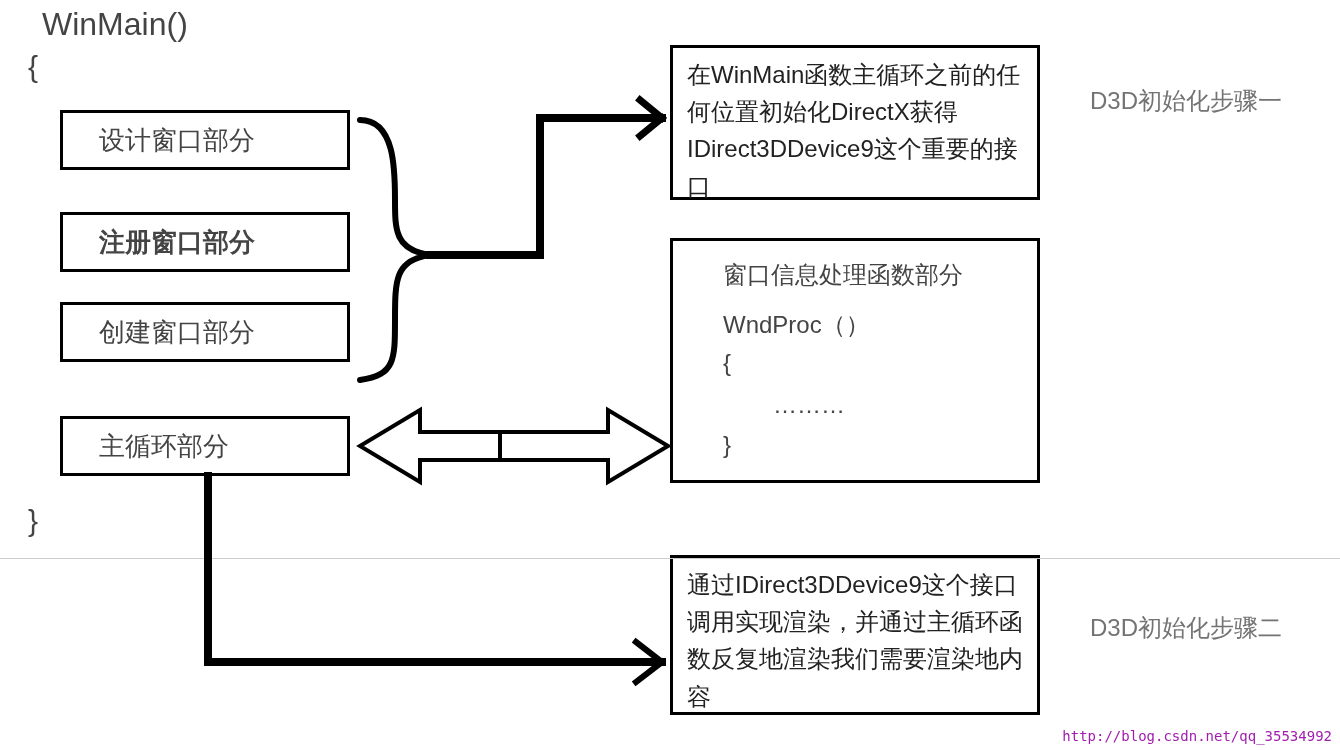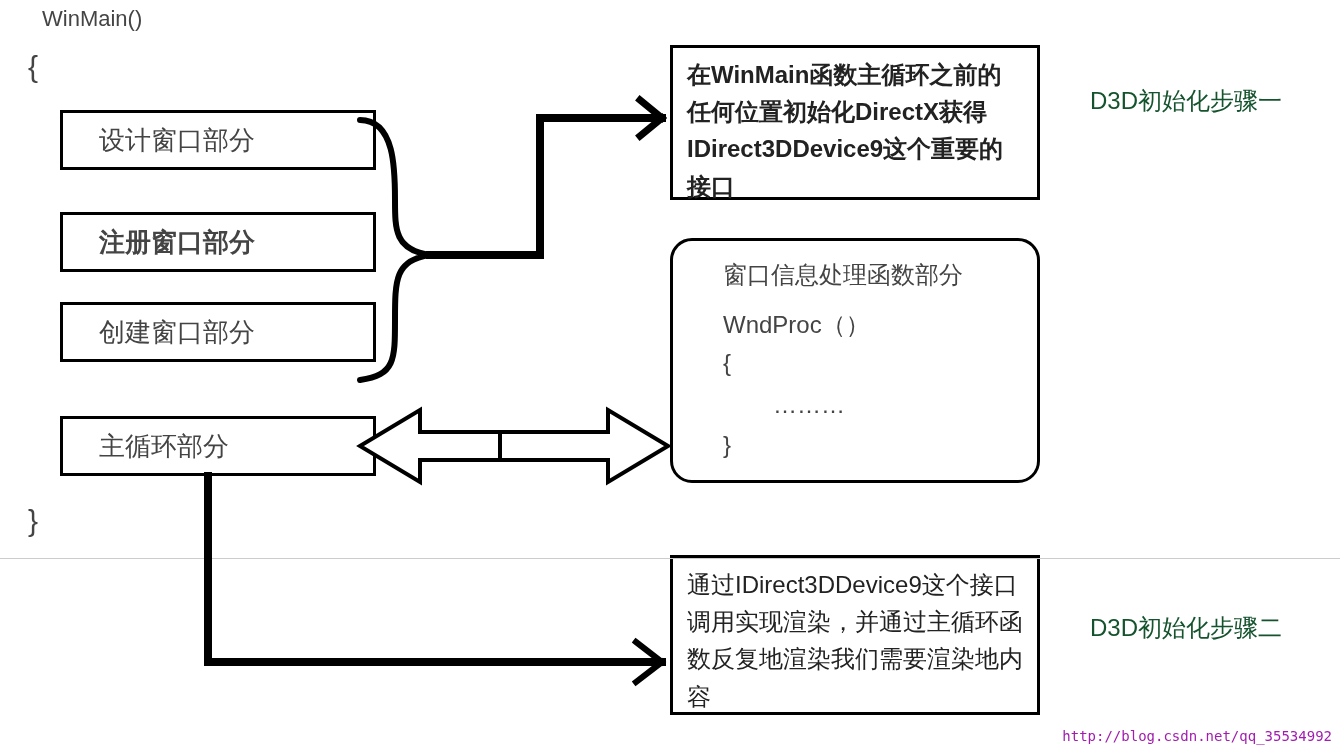--- a/index.html
+++ b/index.html
@@ -11,53 +11,53 @@
     font-family: "Microsoft YaHei", "SimSun", Arial, sans-serif;
     overflow: hidden;
   }
   .canvas {
     position: relative;
     width: 1340px;
     height: 750px;
   }
   .txt {
     position: absolute;
-    font-size: 22px;
+    font-size: 32px;
     color: #444444;
     white-space: pre;
   }
   .box {
     position: absolute;
     border: 3px solid #000000;
     background: #ffffff;
     box-sizing: border-box;
     padding: 6px 14px;
     display: flex;
     align-items: center;
     font-size: 26px;
     color: #444444;
   }
   .box-left {
-    width: 316px;
+    width: 290px;
     height: 60px;
     justify-content: flex-start;
     padding-left: 36px;
   }
   .box-right {
     width: 370px;
     font-size: 24px;
     color: #222222;
     line-height: 1.55;
     align-items: flex-start;
     flex-direction: column;
     padding: 8px 14px;
   }
   .red-label {
     position: absolute;
-    color: #14532d;
+    color: #737373;
     font-size: 24px;
   }
   .hr-line {
     position: absolute;
     left: 0;
     top: 558px;
     width: 1340px;
     height: 1px;
     background: #cccccc;
   }
@@ -98,25 +98,25 @@
   <div class="box box-left" style="left:60px; top:212px;font-weight:bold;">
     <span>注册窗口部分</span>
   </div>
   <div class="box box-left" style="left:60px; top:302px;">
     <span>创建窗口部分</span>
   </div>
   <div class="box box-left" style="left:60px; top:416px;">
     <span>主循环部分</span>
   </div>
 
-  <div class="box box-right" style="left:670px; top:45px; height:155px;font-weight:bold;">
+  <div class="box box-right" style="left:670px; top:45px; height:155px;">
     <span>在WinMain函数主循环之前的任何位置初始化DirectX获得IDirect3DDevice9这个重要的接口</span>
   </div>
 
-  <div class="box" style="left:670px; top:238px; width:370px; height:245px; border-width:3px; display:block; padding:0;border-radius:22px;">
+  <div class="box" style="left:670px; top:238px; width:370px; height:245px; border-width:3px; display:block; padding:0;">
     <div class="wndproc-inner" style="left:50px; top:18px;">窗口信息处理函数部分</div>
     <div class="wndproc-inner" style="left:50px; top:68px;">WndProc（）</div>
     <div class="wndproc-inner" style="left:50px; top:108px;">{</div>
     <div class="wndproc-inner" style="left:100px; top:150px;">………</div>
     <div class="wndproc-inner" style="left:50px; top:190px;">}</div>
   </div>
 
   <div class="box box-right" style="left:670px; top:555px; height:160px;">
     <span>通过IDirect3DDevice9这个接口调用实现渲染，并通过主循环函数反复地渲染我们需要渲染地内容</span>
   </div>

